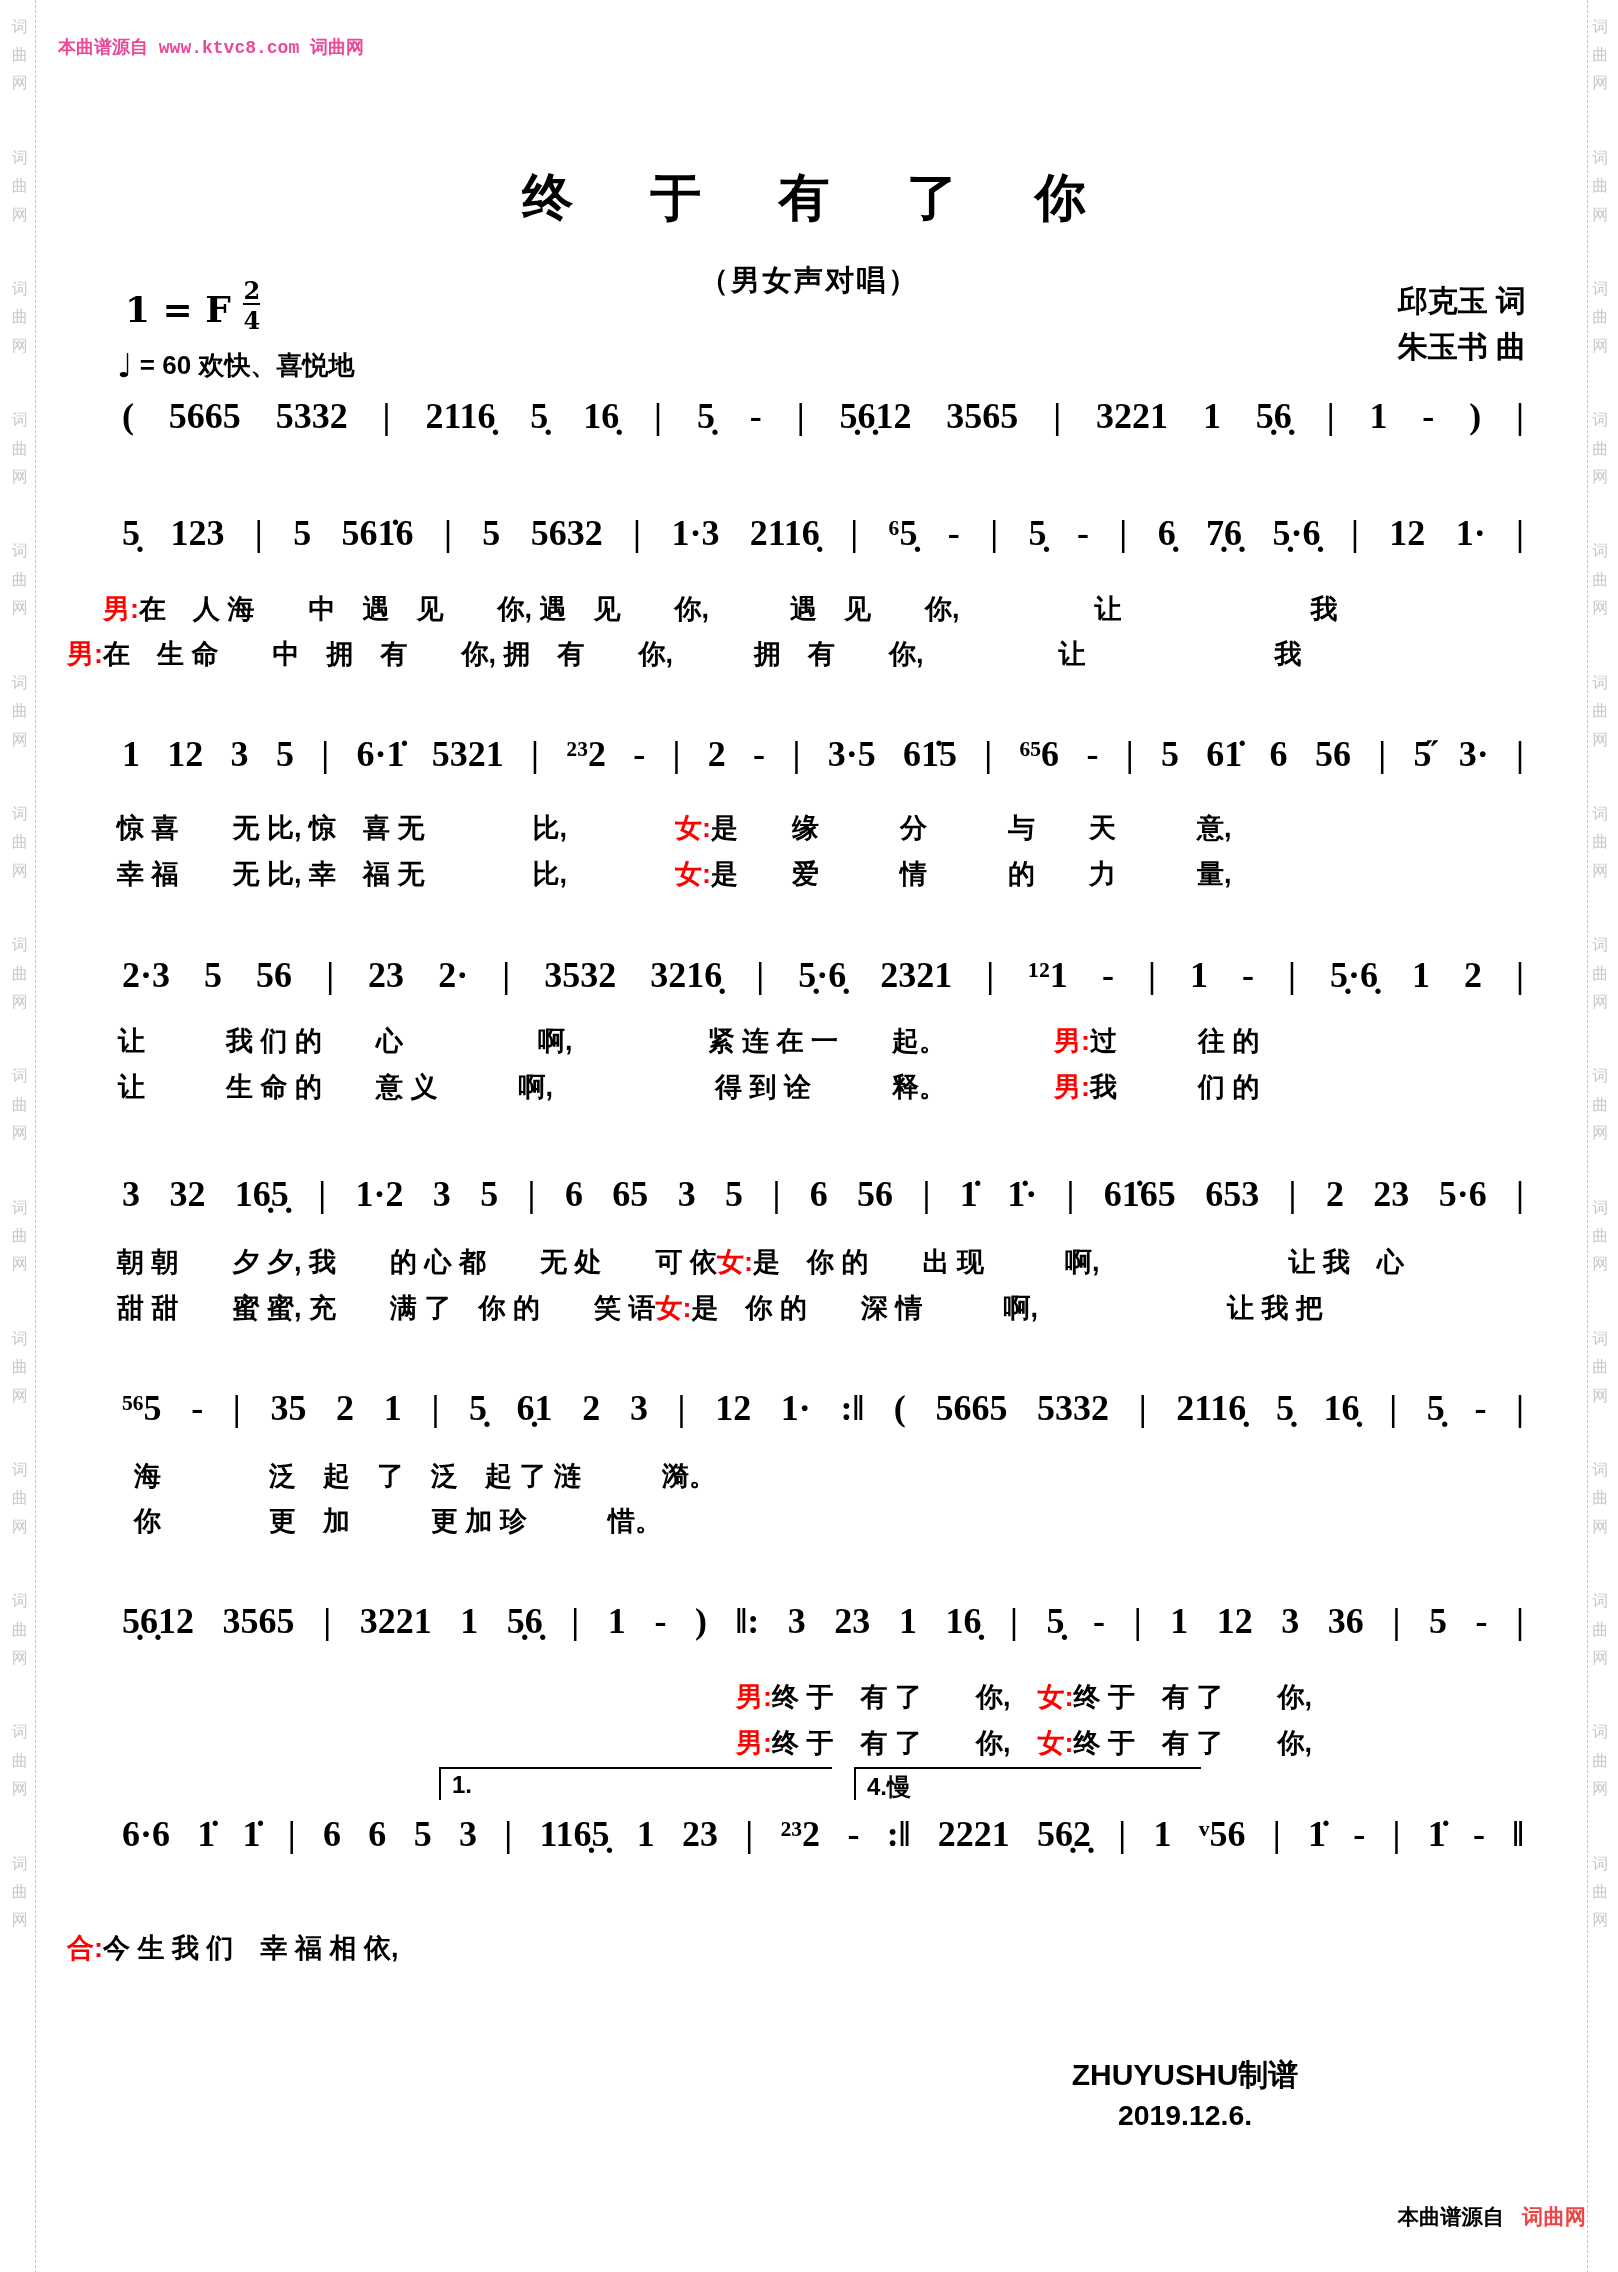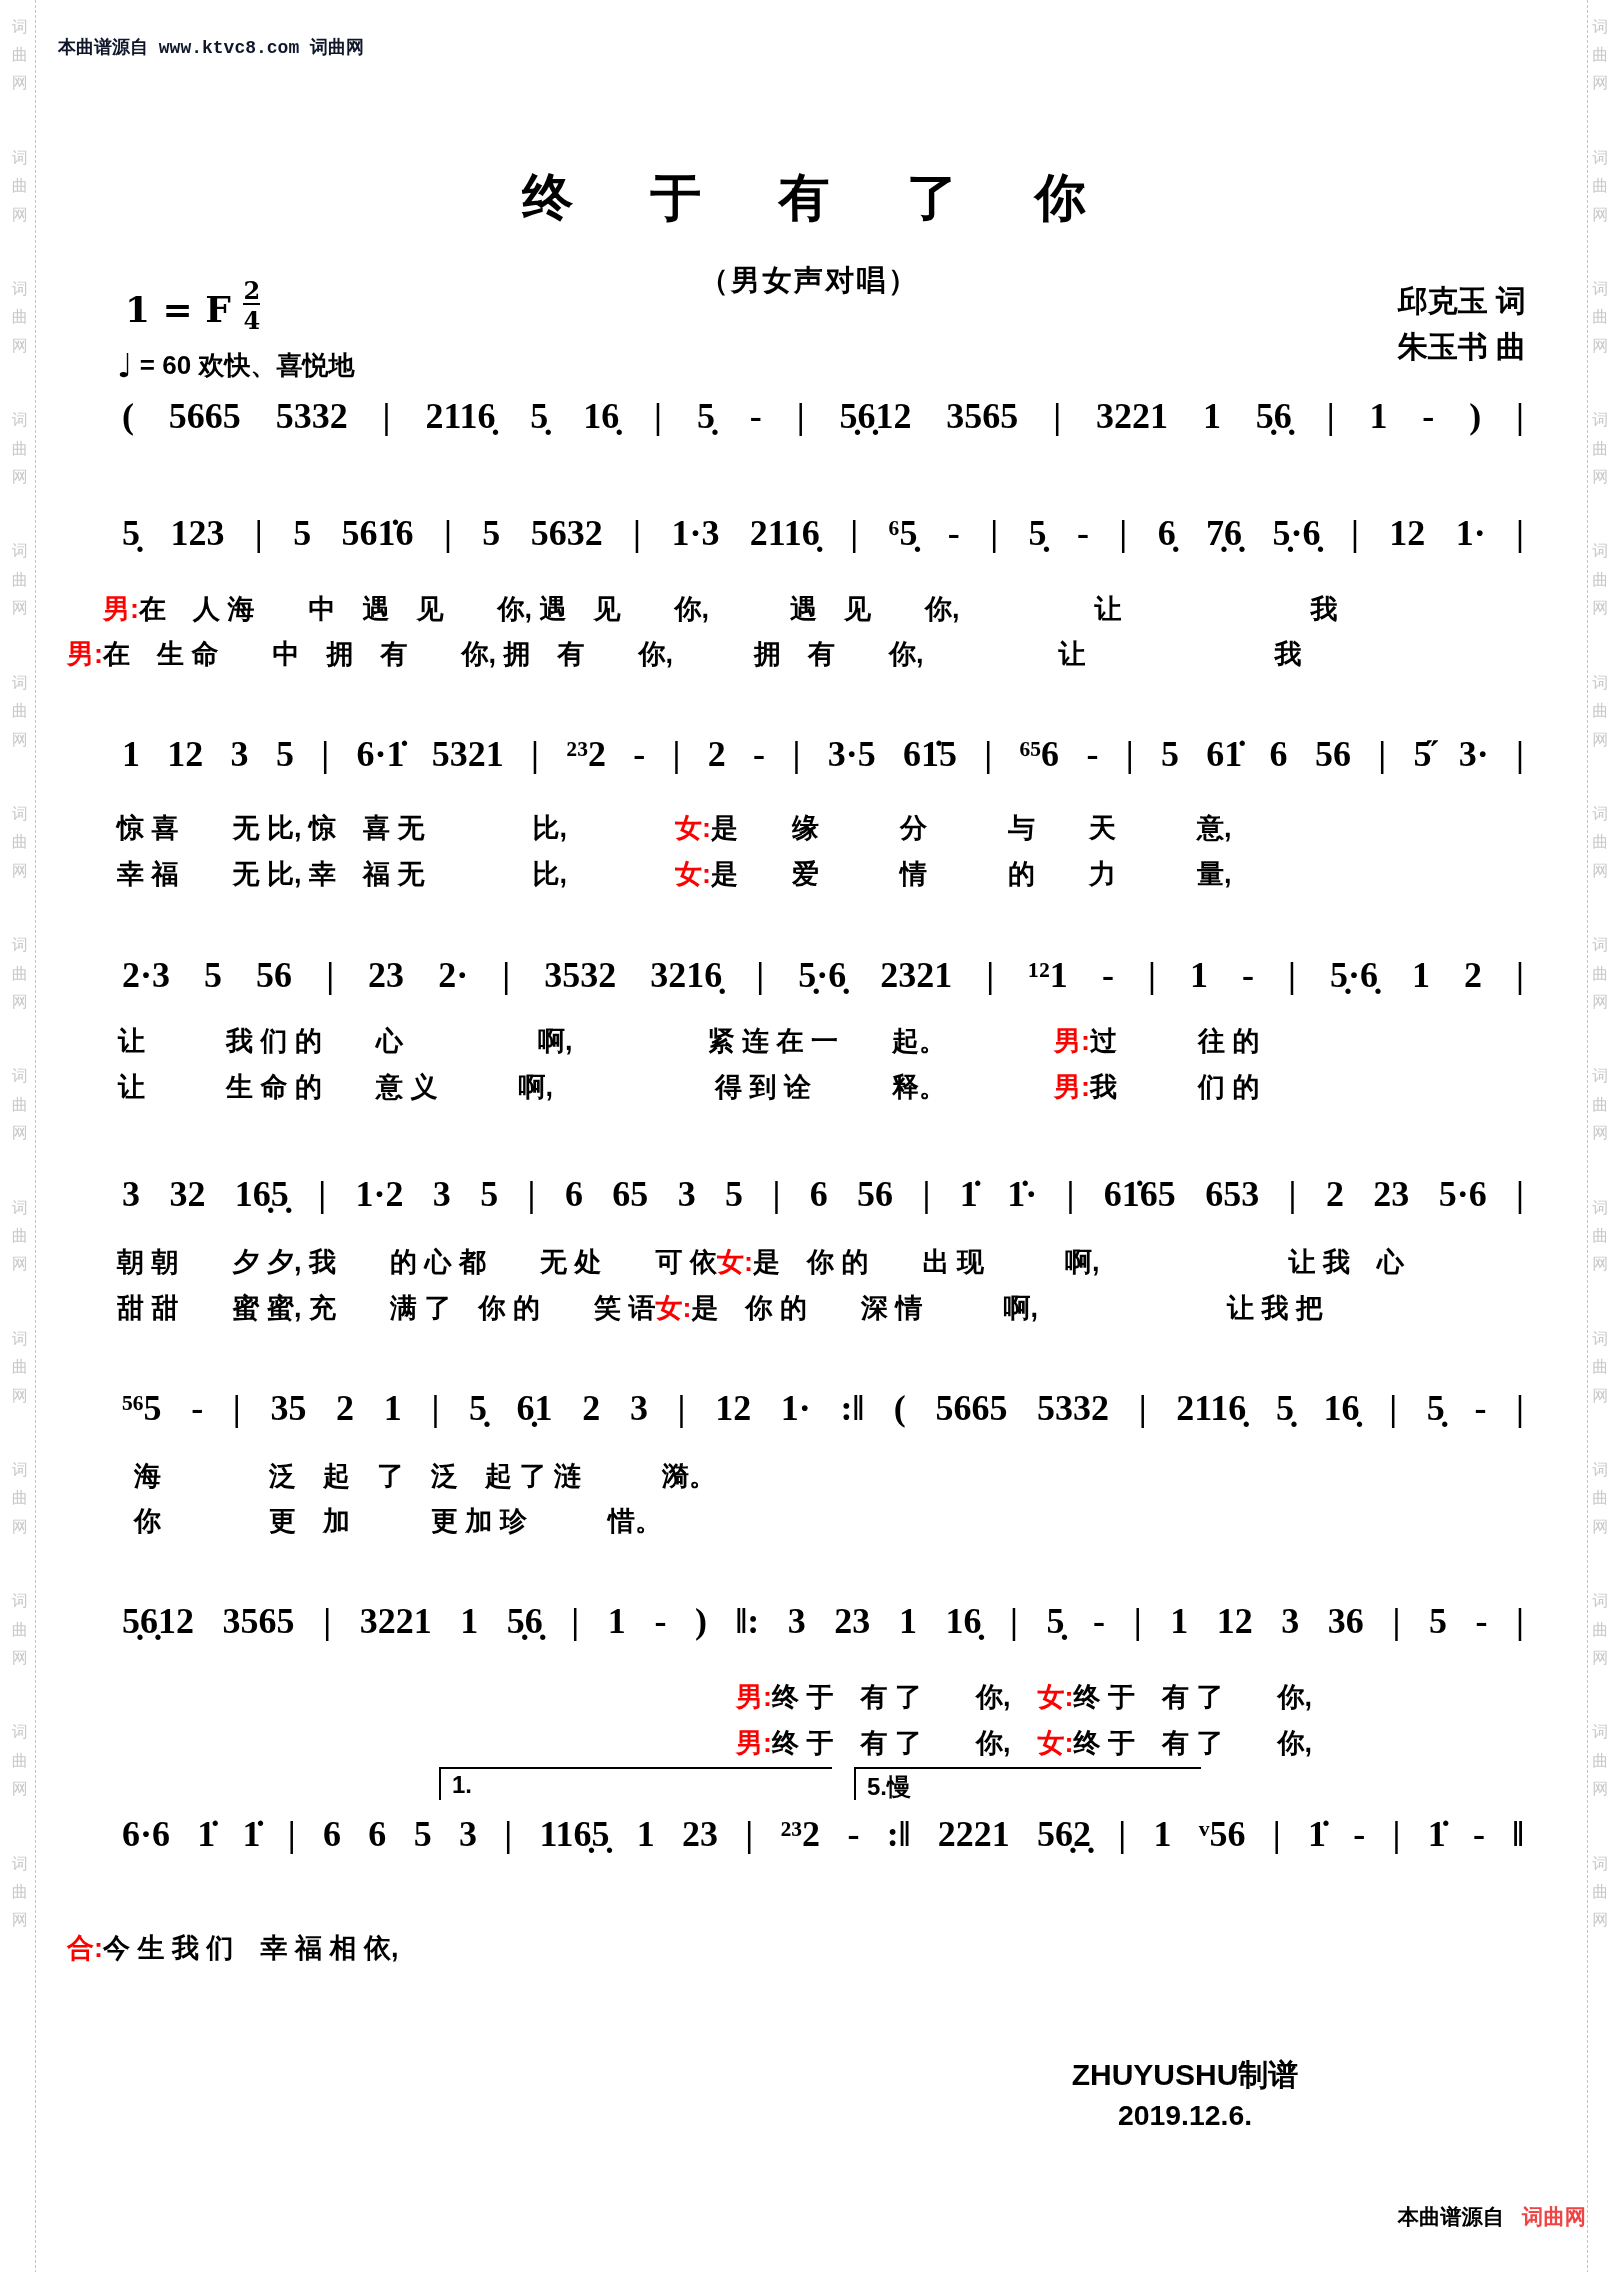--- a/index.html
+++ b/index.html
@@ -6,21 +6,21 @@
   .page{position:relative;width:1619px;height:2273px;background:#fff;
         font-family:"Liberation Sans",sans-serif;overflow:hidden;color:#000;}
 
   
   .wm-strip{position:absolute;top:0;height:100%;color:#c9c9c9;font-size:16px;
             text-align:center;line-height:28.4px;}
   .wm-strip.left{left:4.7px;width:30px;border-right:0.8px dashed #c4c4c4;}
   .wm-strip.right{right:6.3px;width:25px;border-left:0.8px dashed #c4c4c4;}
   .wm-group{margin:12.6px 0 46px;}
 
-  .wm-top{position:absolute;left:58px;top:35px;color:#0f172a;font-size:18px;
+  .wm-top{position:absolute;left:58px;top:35px;color:#ec4899;font-size:18px;
           font-weight:bold;font-family:"Liberation Mono",monospace;}
 
   .title{position:absolute;top:164px;left:0;width:100%;text-align:center;
          font-size:51px;font-weight:bold;letter-spacing:11px;word-spacing:41px;}
   .subtitle{position:absolute;top:261px;left:0;width:100%;text-align:center;
             font-size:29px;font-weight:bold;letter-spacing:2.4px;}
 
   .keysig{position:absolute;left:125px;top:278px;font-family:"DejaVu Serif",serif;
           font-weight:bold;font-size:36px;}
   .frac{display:inline-block;vertical-align:-6.3px;text-align:center;font-size:24px;
@@ -238,21 +238,21 @@
   <div class="music" id="m1">( 5665 5332 | 2116̣ 5̣ 16̣ | 5̣ - | 5̣6̣12 3565 | 3221 1 5̣6̣ | 1 - ) |</div>
   <div class="music" id="m2">5̣ 123 | 5 561̇6 | 5 5632 | 1·3 2116̣ | ⁶5̣ - | 5̣ - | 6̣ 7̣6̣ 5̣·6̣ | 12 1· |</div>
   <div class="music" id="m3">1 12 3 5 | 6·1̇ 5321 | ²³2 - | 2 - | 3·5 61̇5 | ⁶⁵6 - | 5 61̇ 6 56 | 5̋ 3· |</div>
   <div class="music" id="m4">2·3 5 56 | 23 2· | 3532 3216̣ | 5̣·6̣ 2321 | ¹²1 - | 1 - | 5̣·6̣ 1 2 |</div>
   <div class="music" id="m5">3 32 16̣5̣ | 1·2 3 5 | 6 65 3 5 | 6 56 | 1̇ 1̇· | 61̇65 653 | 2 23 5·6 |</div>
   <div class="music" id="m6">⁵⁶5 - | 35 2 1 | 5̣ 6̣1 2 3 | 12 1· :‖ ( 5665 5332 | 2116̣ 5̣ 16̣ | 5̣ - |</div>
   <div class="music" id="m7">5̣6̣12 3565 | 3221 1 5̣6̣ | 1 - ) ‖: 3 23 1 16̣ | 5̣ - | 1 12 3 36 | 5 - |</div>
   <div class="music" id="m8">6·6 1̇ 1̇ | 6 6 5 3 | 116̣5̣ 1 23 | ²³2 - :‖ 2221 56̣2̣ | 1 ᵛ56 | 1̇ - | 1̇ - ‖</div>
 
   <div class="volta" id="volta1"><span>1.</span></div>
-  <div class="volta" id="volta2"><span>5.慢</span></div>
+  <div class="volta" id="volta2"><span>4.慢</span></div>
 
   <div class="lyr" id="r2a"><span class="red">男:</span><span>在　人 海　　中　遇　见　　你, 遇　见　　你,　　　遇　见　　你,　　　　　让　　　　　　　我</span></div>
   <div class="lyr" id="r2b"><span class="red">男:</span><span>在　生 命　　中　拥　有　　你, 拥　有　　你,　　　拥　有　　你,　　　　　让　　　　　　　我</span></div>
 
   <div class="lyr" id="r3a"><span>惊 喜　　无 比, 惊　喜 无　　　　比,　　　　</span><span class="red">女:</span><span>是　　缘　　　分　　　与　　天　　　意,</span></div>
   <div class="lyr" id="r3b"><span>幸 福　　无 比, 幸　福 无　　　　比,　　　　</span><span class="red">女:</span><span>是　　爱　　　情　　　的　　力　　　量,</span></div>
 
   <div class="lyr" id="r4a"><span>让　　　我 们 的　　心　　　　　啊,　　　　　紧 连 在 一　　起。　　　　</span><span class="red">男:</span><span>过　　　往 的</span></div>
   <div class="lyr" id="r4b"><span>让　　　生 命 的　　意 义　　　啊,　　　　　　得 到 诠　　　释。　　　　</span><span class="red">男:</span><span>我　　　们 的</span></div>
 

